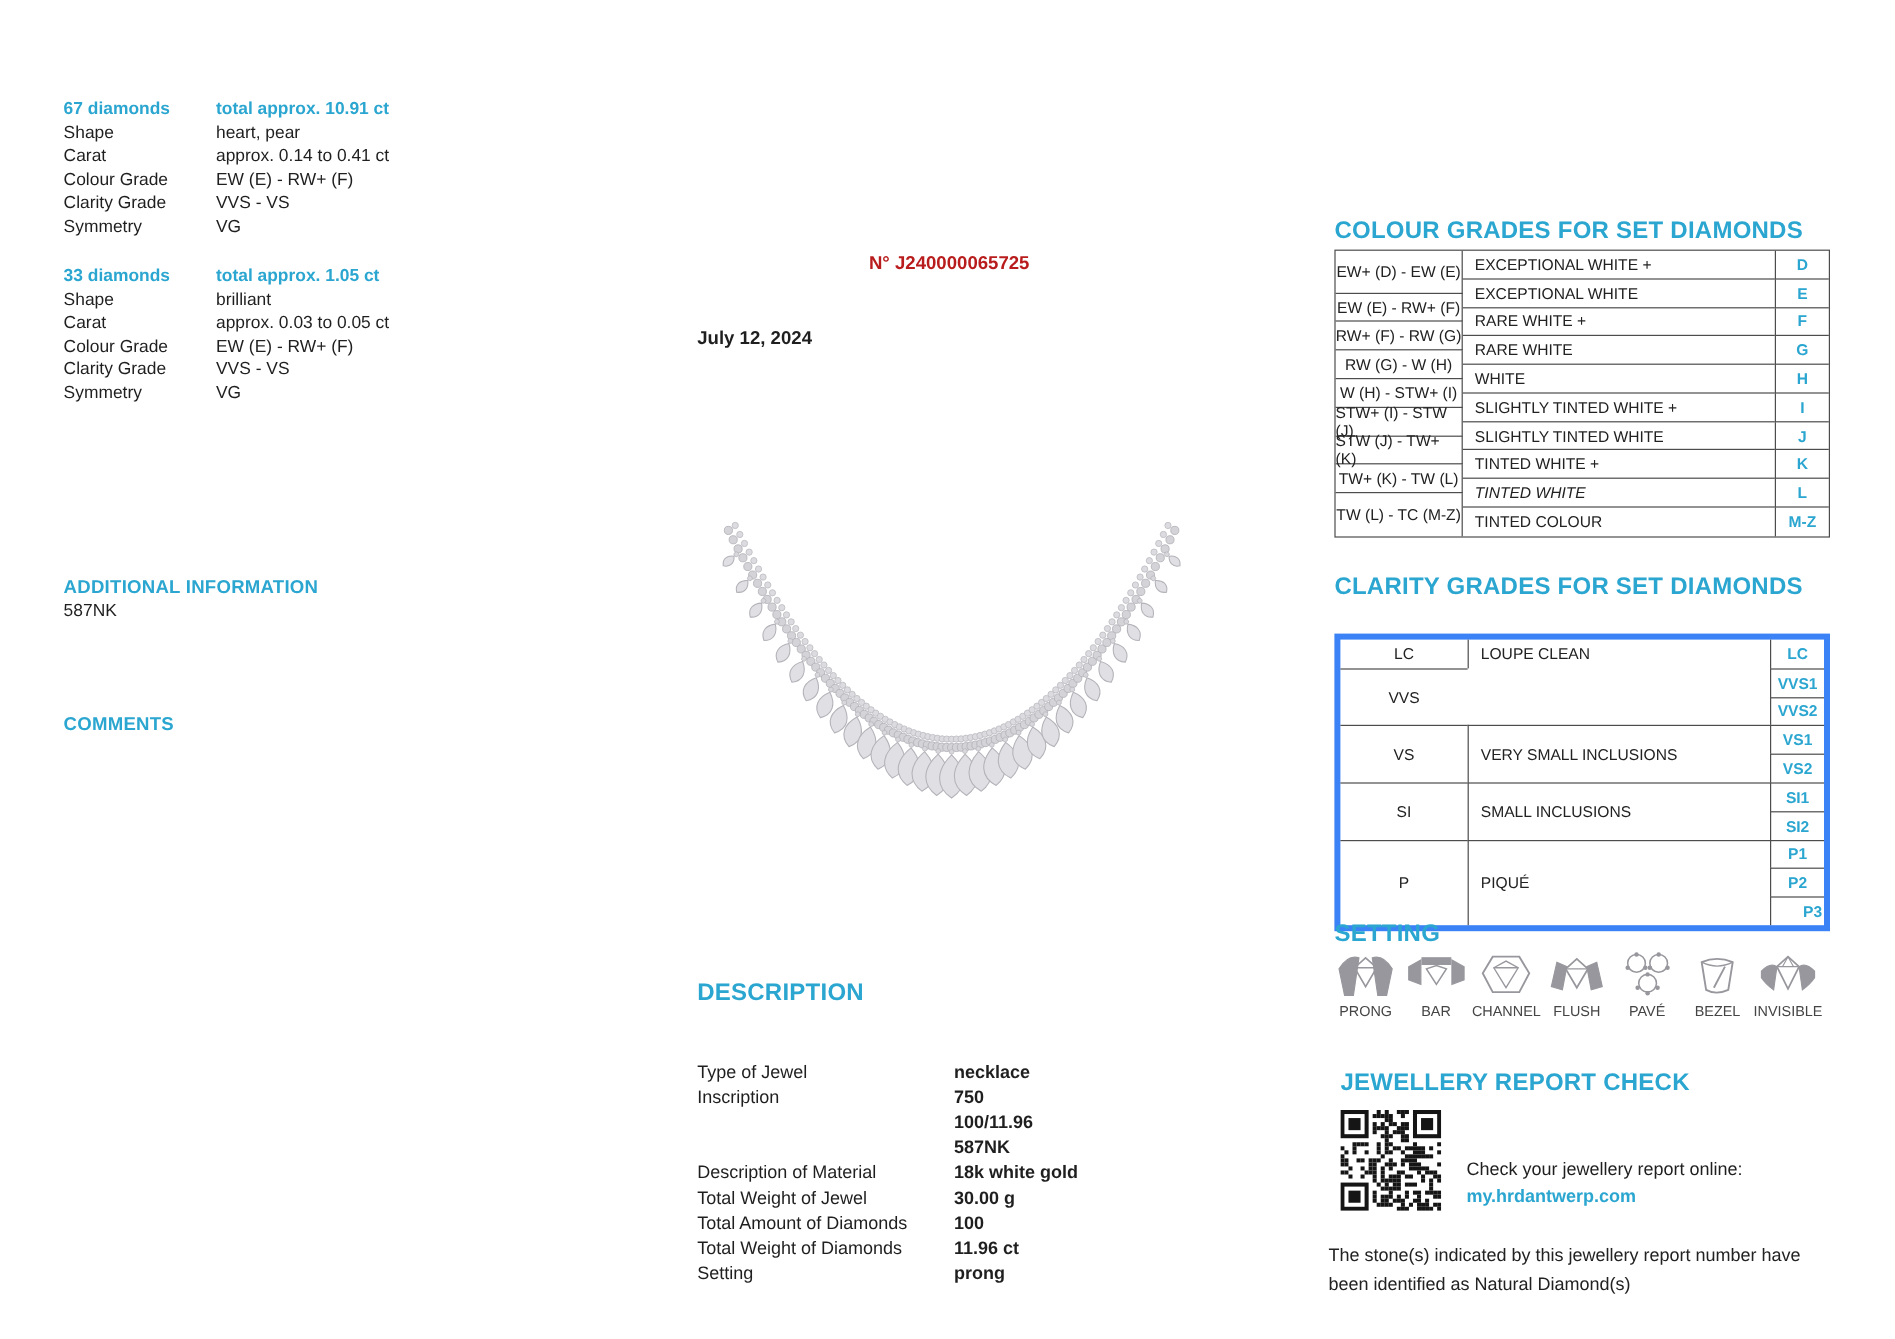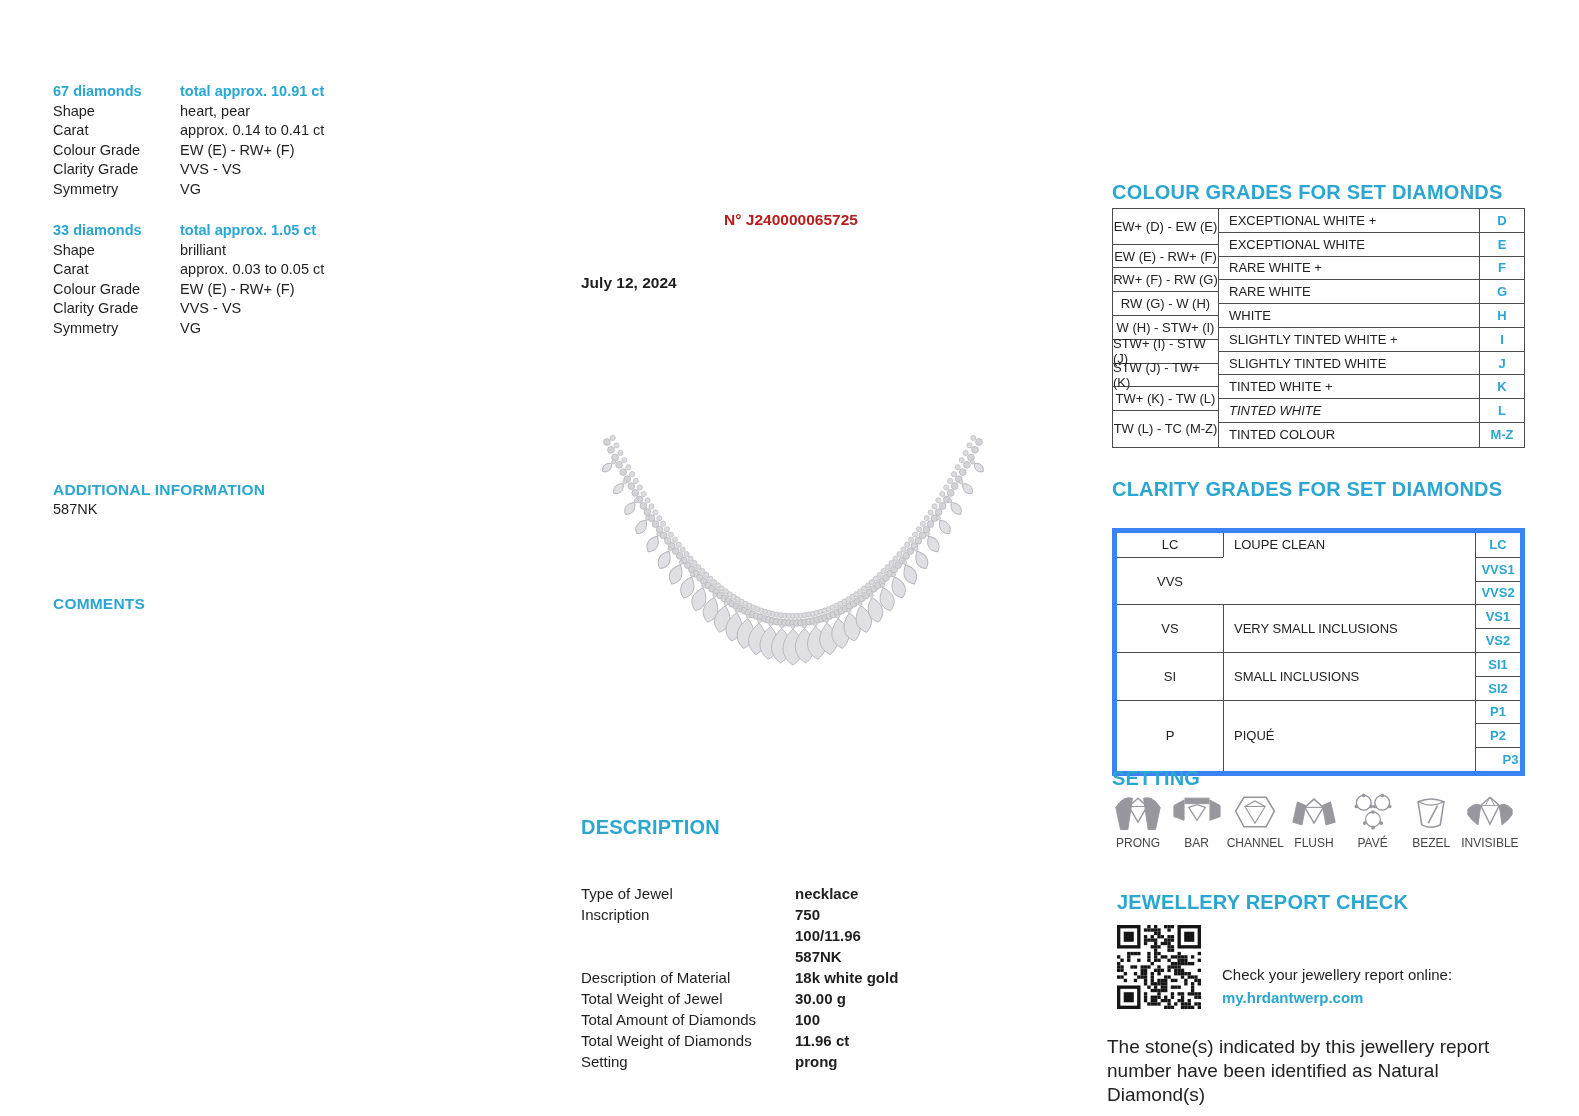--- a/index.html
+++ b/index.html
@@ -53,21 +53,21 @@
     display:flex; justify-content:space-between; }
   .set-item { display:flex; flex-direction:column; align-items:center; width:56px; }
   .set-item svg { width:48px; height:40px; }
   .set-label { font-size:12px; color:#454545; margin-top:4px; white-space:nowrap; }
 
   .qr { position:absolute; left:1117px; top:925px; width:84px; height:84px; }
   .check-text { position:absolute; left:1222px; top:963px; font-size:15px; line-height:23px; }
   .check-link { color:#2ba6d0; font-weight:bold; text-decoration:none; cursor:pointer; }
 
   .footer-note { position:absolute; left:1107px; top:1035px; width:400px;
-    font-size:19px; line-height:24px; color:#222; }
+    font-size:15px; line-height:24px; color:#222; }
 </style>
 </head>
 <body>
 
 <div class="page">
 
   <div class="dgroup" style="top:82px;">
     <div class="ghead">
       <span class="gcount">67 diamonds</span>
       <span class="gtotal">total approx. 10.91 ct</span>

